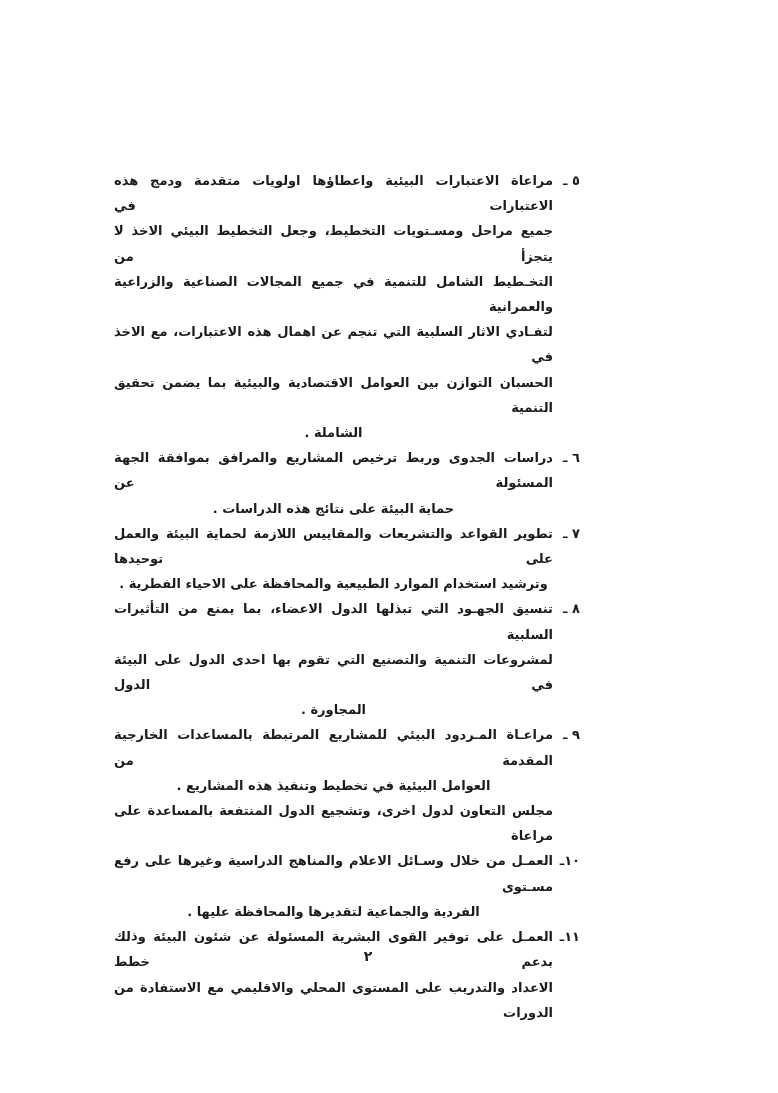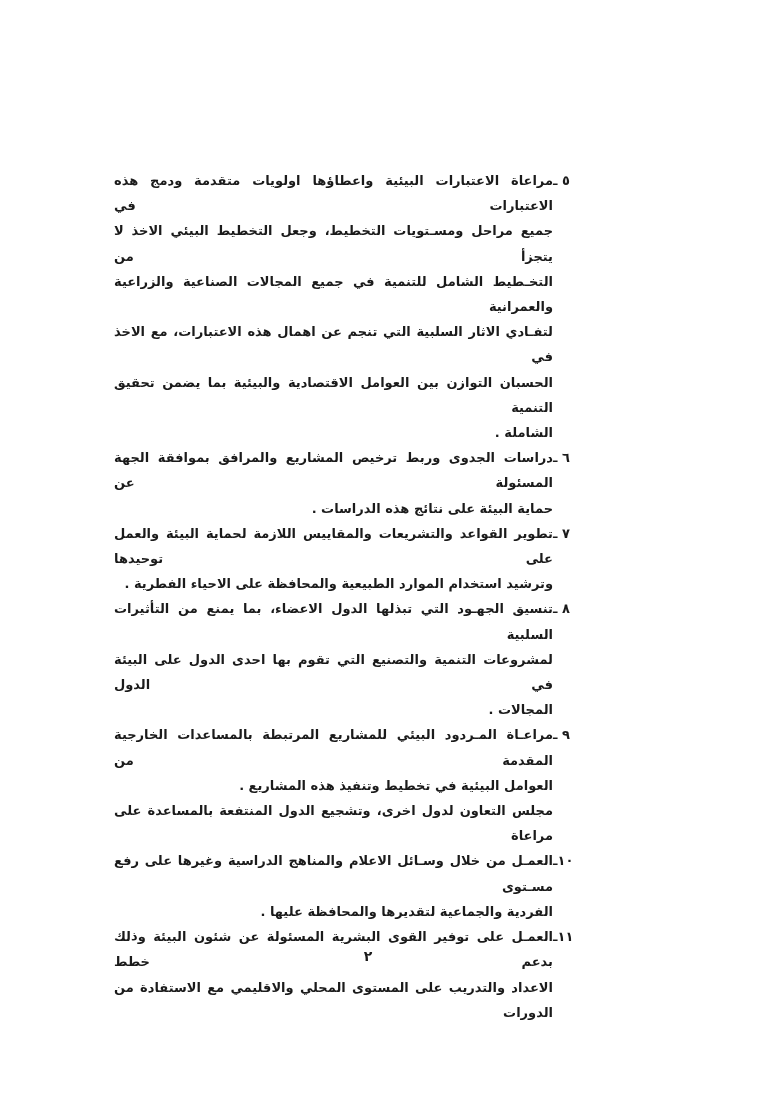--- a/index.html
+++ b/index.html
@@ -27,33 +27,33 @@
     line-height: 25.2px;
   }
   .clause {
     display: flex;
     direction: rtl;
     align-items: flex-start;
   }
   .clause-number {
     flex: 0 0 27px;
     white-space: nowrap;
-    text-align: left;
+    text-align: right;
   }
   .clause-body {
     flex: 1 1 auto;
     min-width: 0;
   }
   .line {
     text-align: justify;
     text-align-last: justify;
   }
   .line.lastline {
     text-align-last: auto;
-    text-align: right;
+    text-align: center;
   }
   .page-number {
     position: absolute;
     top: 948px;
     left: 356px;
     width: 24px;
     text-align: center;
     color: #1b1b1b;
     font-size: 14px;
     font-weight: bold;
@@ -90,21 +90,21 @@
           <div class="line">تطوير القواعد والتشريعات والمقاييس اللازمة لحماية البيئة والعمل على توحيدها</div>
           <div class="line lastline">وترشيد استخدام الموارد الطبيعية والمحافظة على الاحياء الفطرية .</div>
         </div>
   </div>
 
   <div class="clause">
     <div class="clause-number">٨ ـ</div>
     <div class="clause-body">
           <div class="line">تنسيق الجهـود التي تبذلها الدول الاعضاء، بما يمنع من التأثيرات السلبية</div>
           <div class="line">لمشروعات التنمية والتصنيع التي تقوم بها احدى الدول على البيئة في الدول</div>
-          <div class="line lastline">المجالات .</div>
+          <div class="line lastline">المجاورة .</div>
         </div>
   </div>
 
   <div class="clause">
     <div class="clause-number">٩ ـ</div>
     <div class="clause-body">
           <div class="line">مراعـاة المـردود البيئي للمشاريع المرتبطة بالمساعدات الخارجية المقدمة من</div>
           <div class="line lastline">العوامل البيئية في تخطيط وتنفيذ هذه المشاريع .</div>
           <div class="line">مجلس التعاون لدول اخرى، وتشجيع الدول المنتفعة بالمساعدة على مراعاة</div>
         </div>

